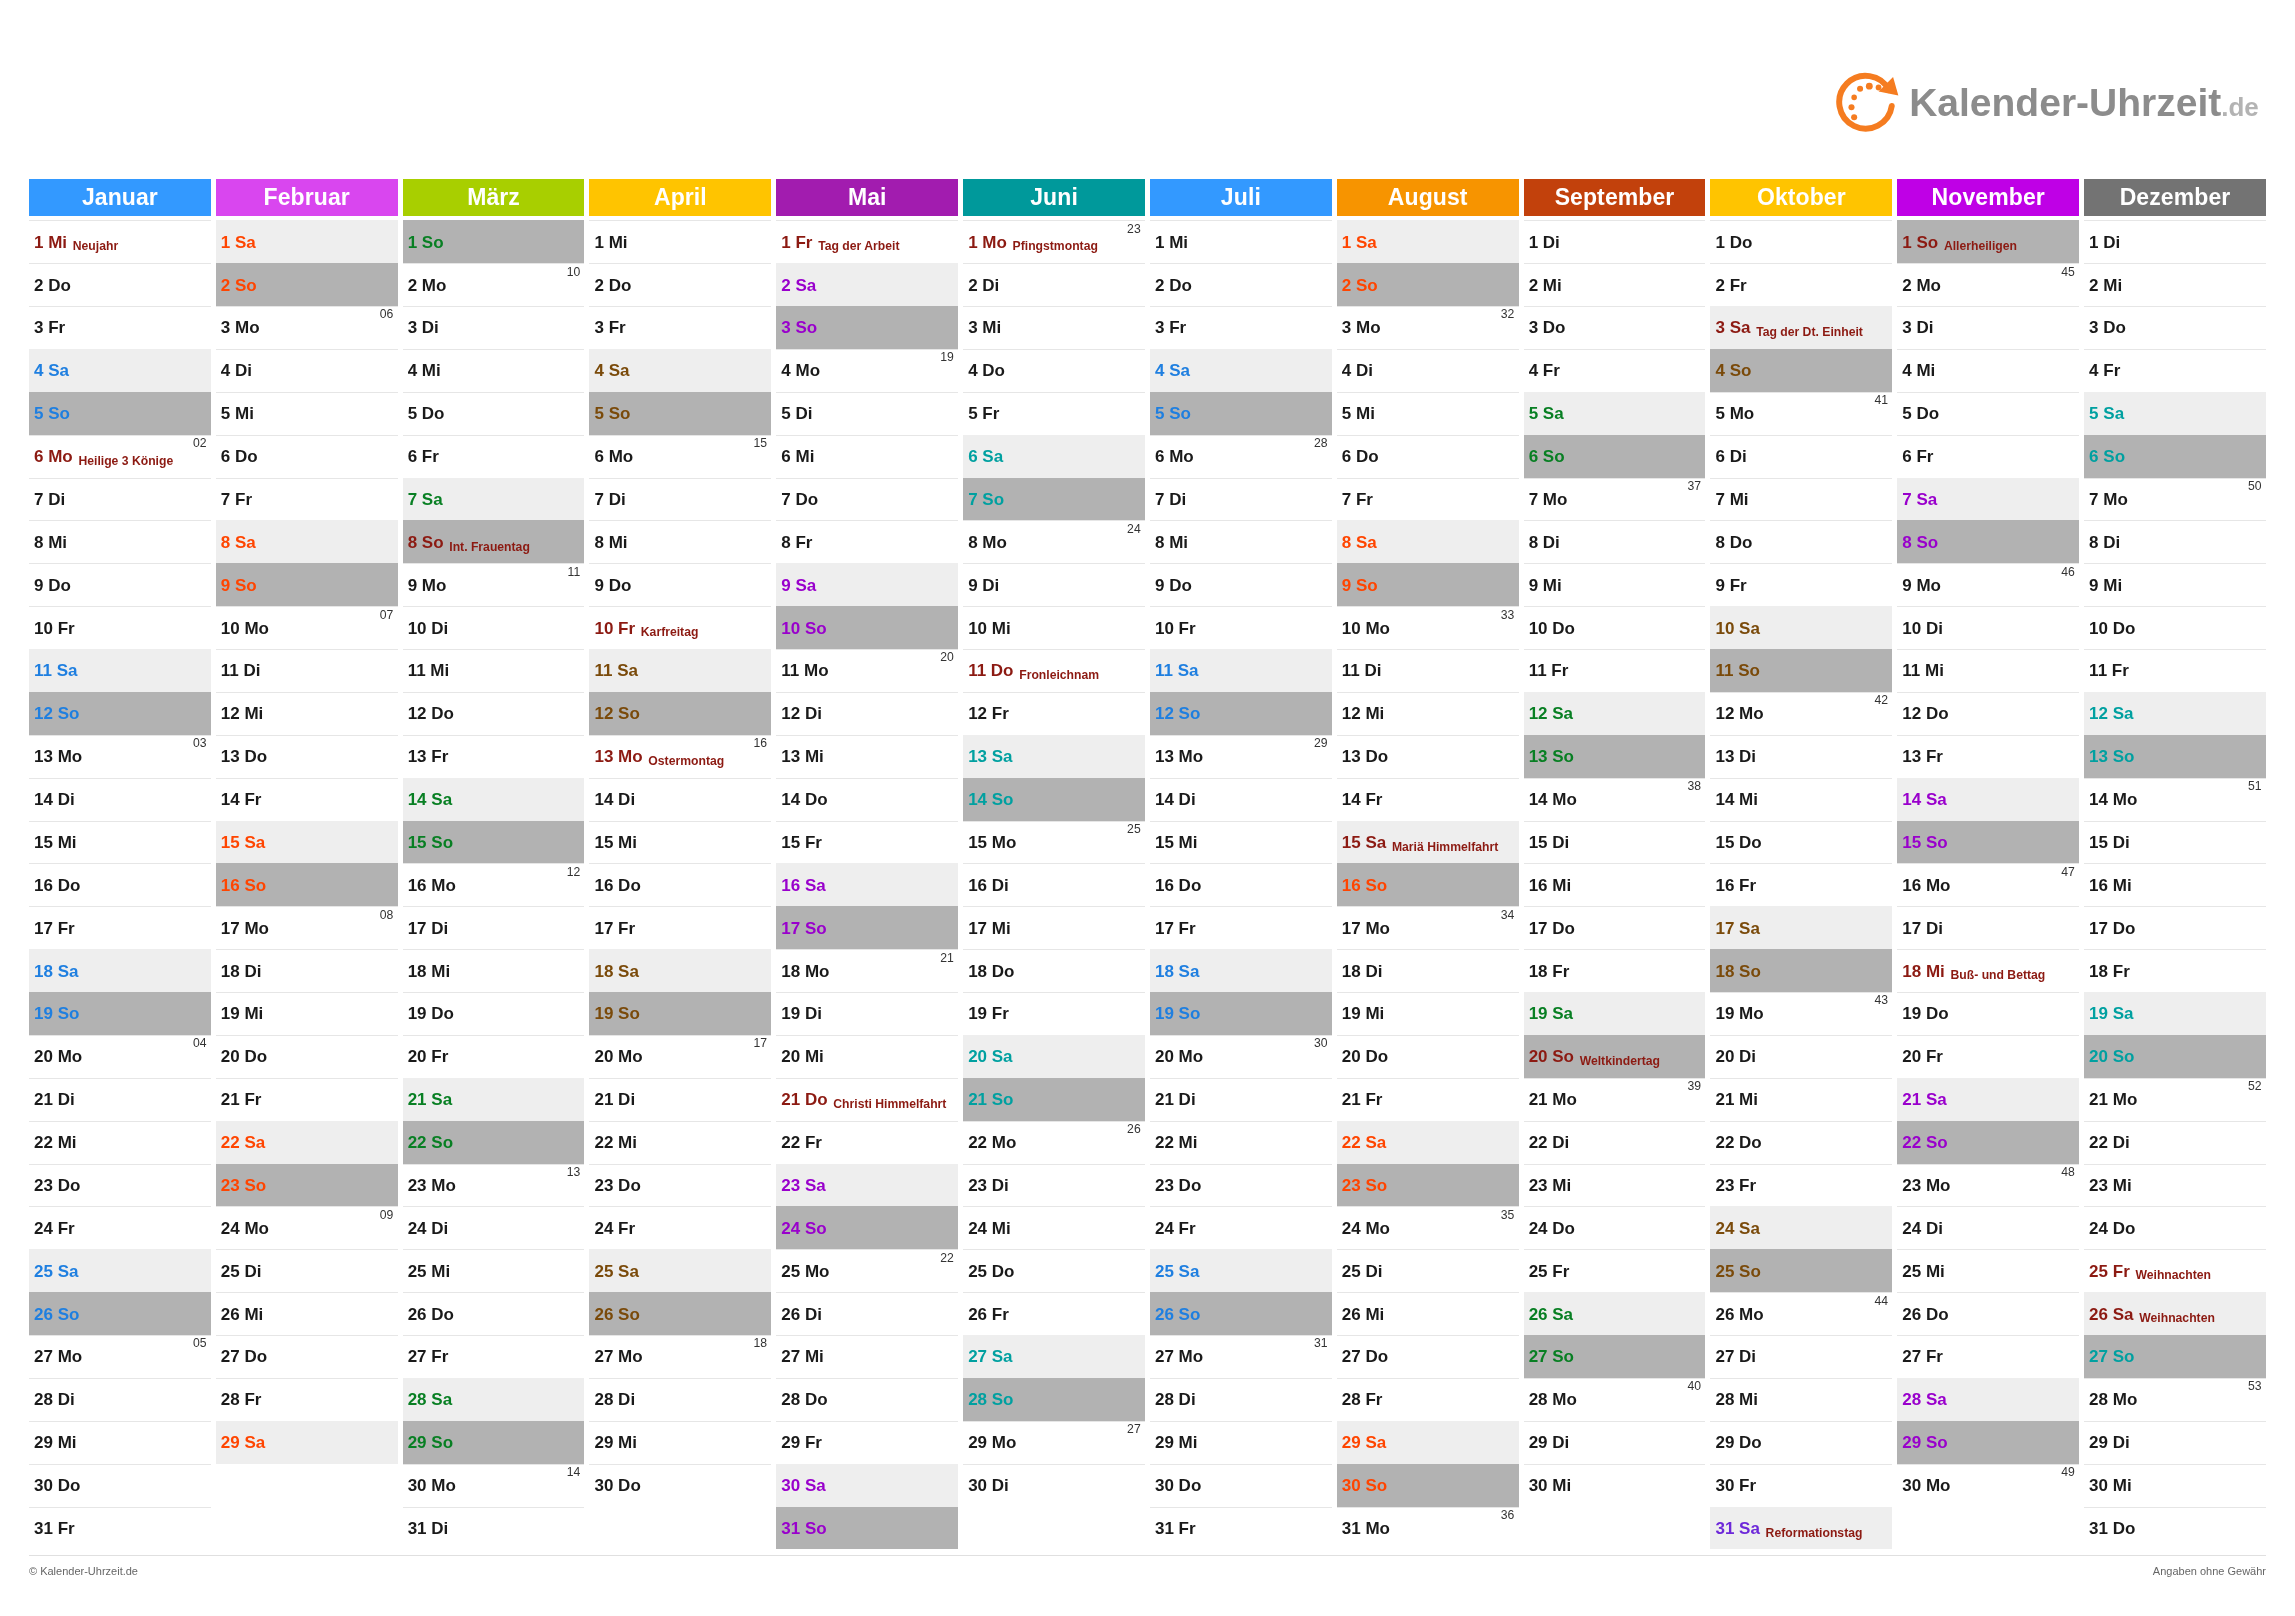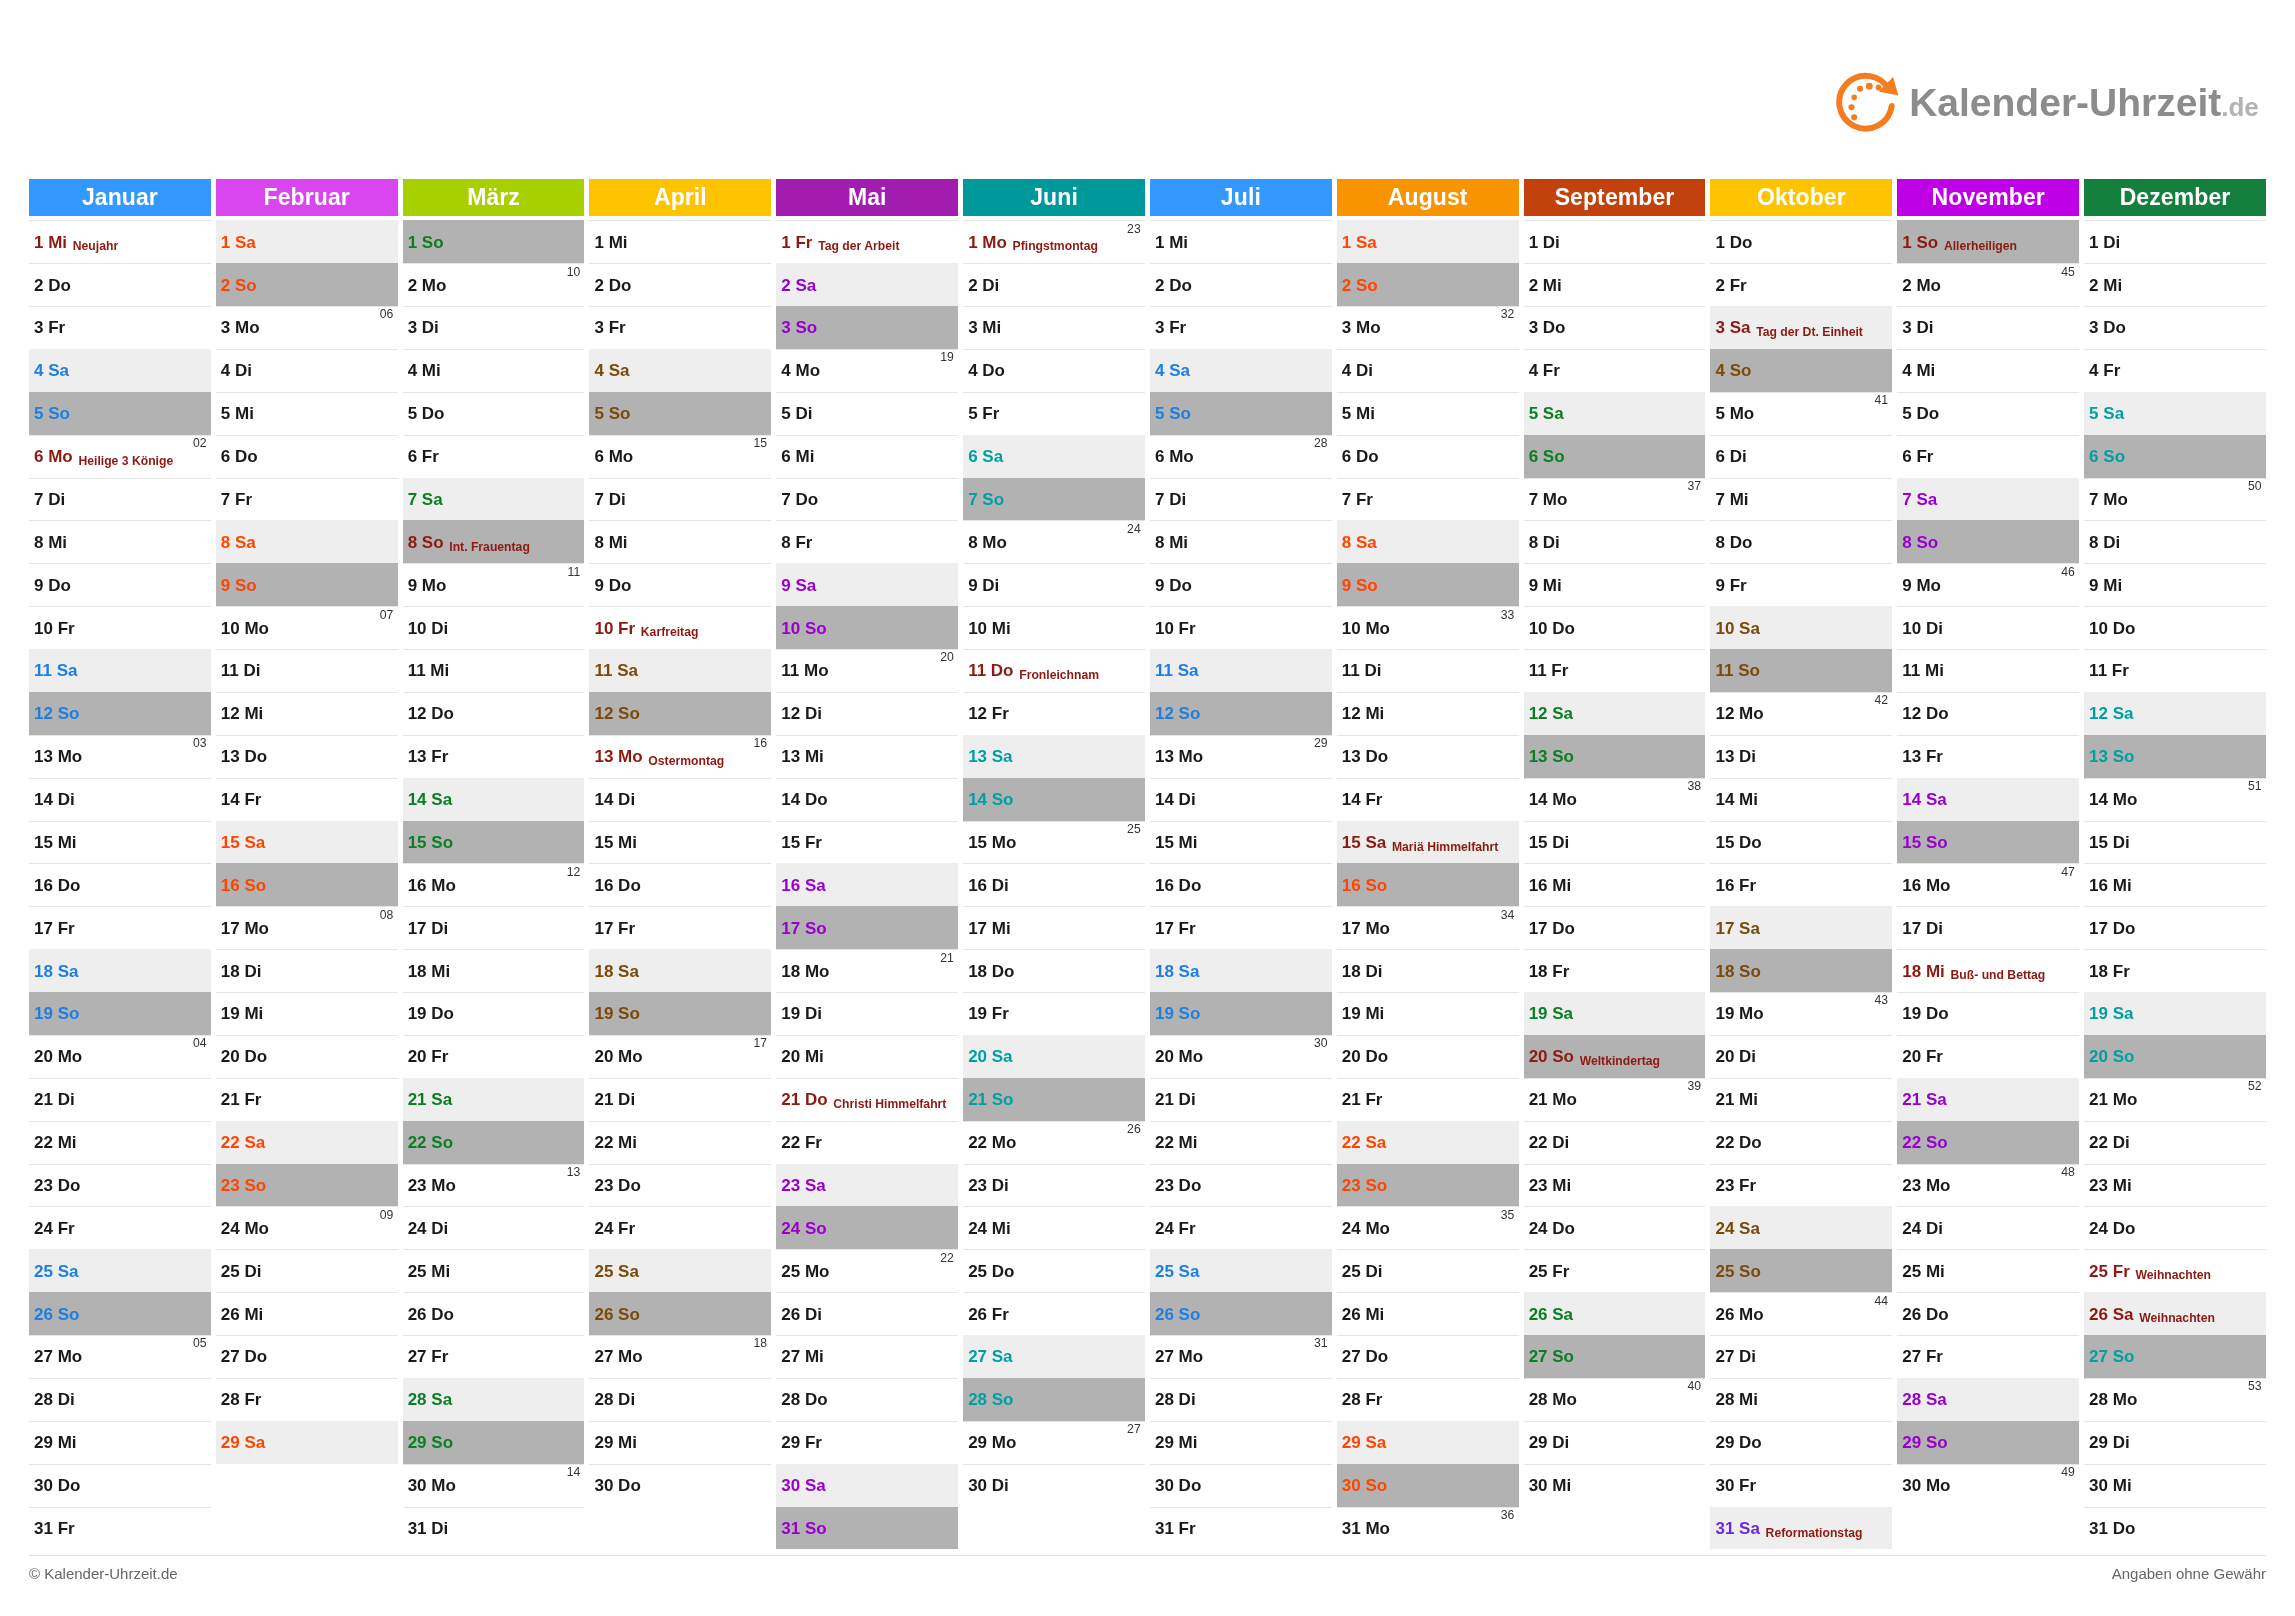--- a/index.html
+++ b/index.html
@@ -141,21 +141,21 @@
   }
 
   
   .footer {
     display: flex;
     justify-content: space-between;
     align-items: center;
     border-top: 0.7px solid #e0e0e0;
     margin-top: 5.7px;
     padding-top: 8.6px;
-    font-size: 15px;
+    font-size: 11px;
     color: #666666;
   }
 </style>
 </head>
 <body>
 
 <div class="page">
 
   <div class="header">
 
@@ -179,21 +179,21 @@
       <div class="month-head" style="background: #d946ef;">Februar</div>
       <div class="month-head" style="background: rgb(168, 207, 0);">März</div>
       <div class="month-head" style="background: rgb(255, 196, 0);">April</div>
       <div class="month-head" style="background: #a21caf;">Mai</div>
       <div class="month-head" style="background: rgb(0, 153, 155);">Juni</div>
       <div class="month-head" style="background: rgb(51, 153, 255);">Juli</div>
       <div class="month-head" style="background: rgb(247, 148, 0);">August</div>
       <div class="month-head" style="background: #c2410c;">September</div>
       <div class="month-head" style="background: rgb(255, 196, 0);">Oktober</div>
       <div class="month-head" style="background: rgb(191, 0, 230);">November</div>
-      <div class="month-head" style="background: #15803d;">Dezember</div>
+      <div class="month-head" style="background: #737373;">Dezember</div>
     </div>
 
   <div class="grid" id="calendar-grid">
       <div class="month-col">
         <div class="day">
           <span class="daylabel" style="color: rgb(140, 26, 18);">1 Mi</span>
           <span class="holidayname">Neujahr</span>
         </div>
         <div class="day">
           <span class="daylabel">2 Do</span>

